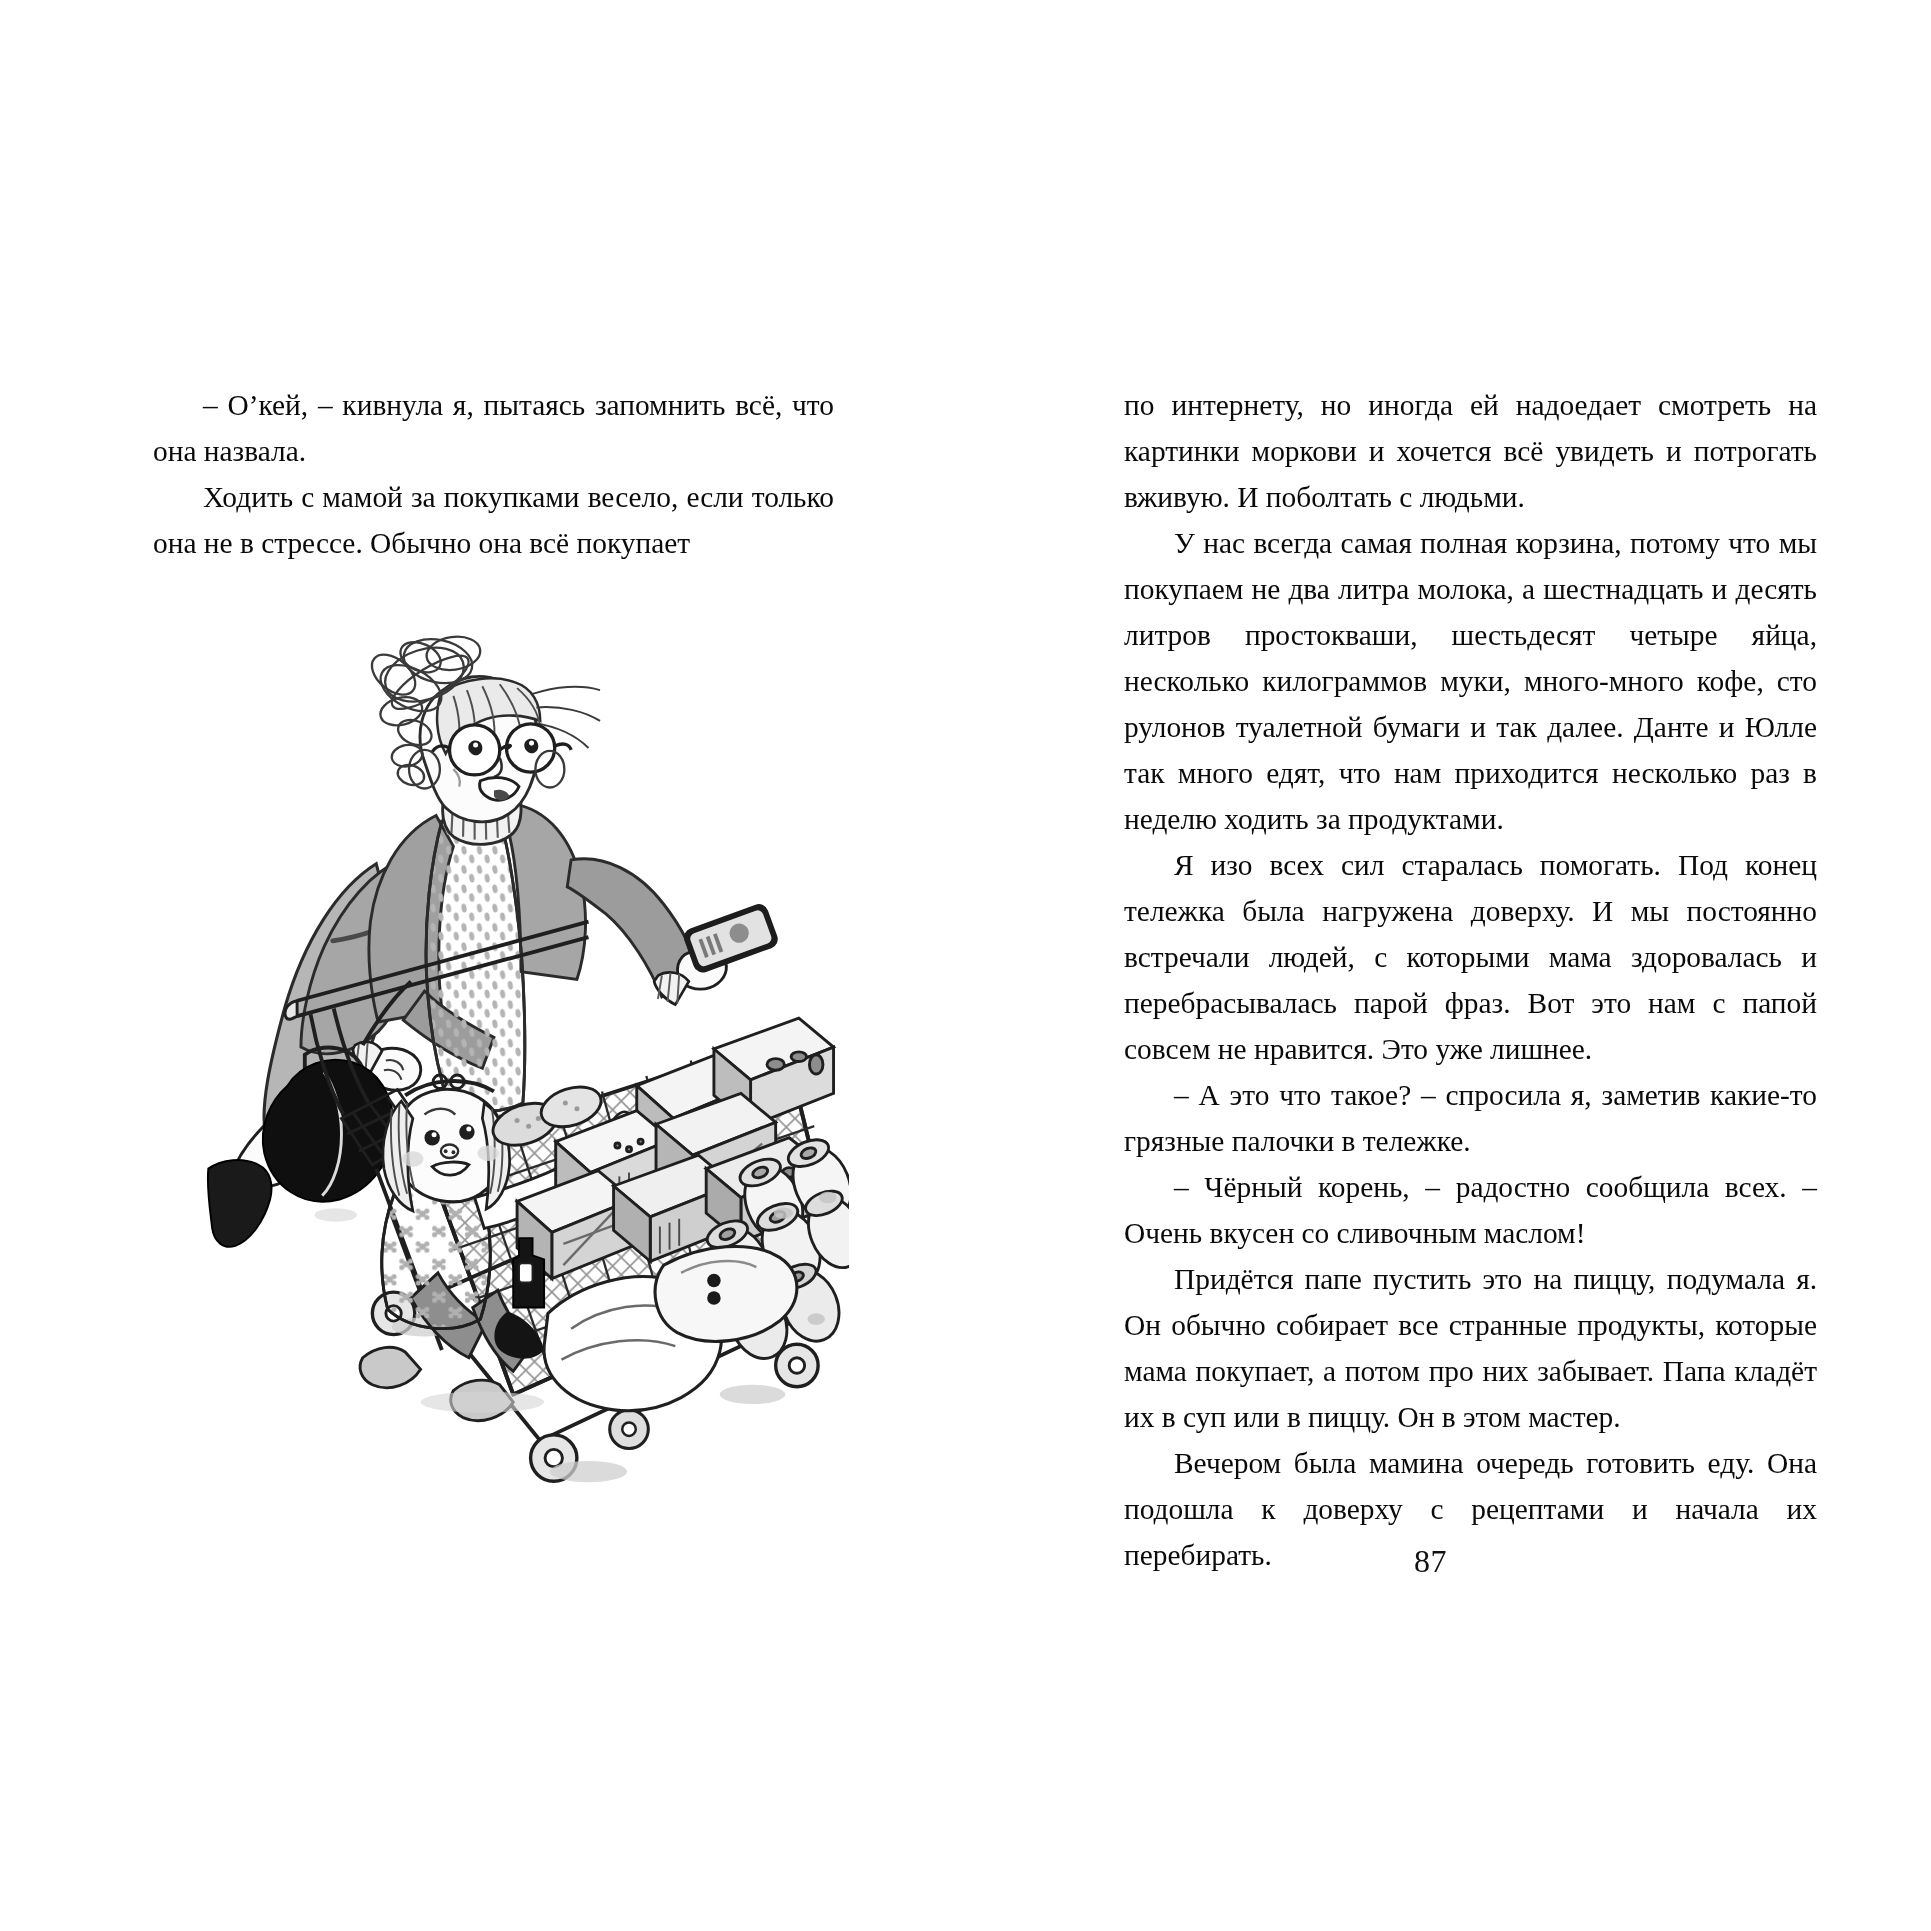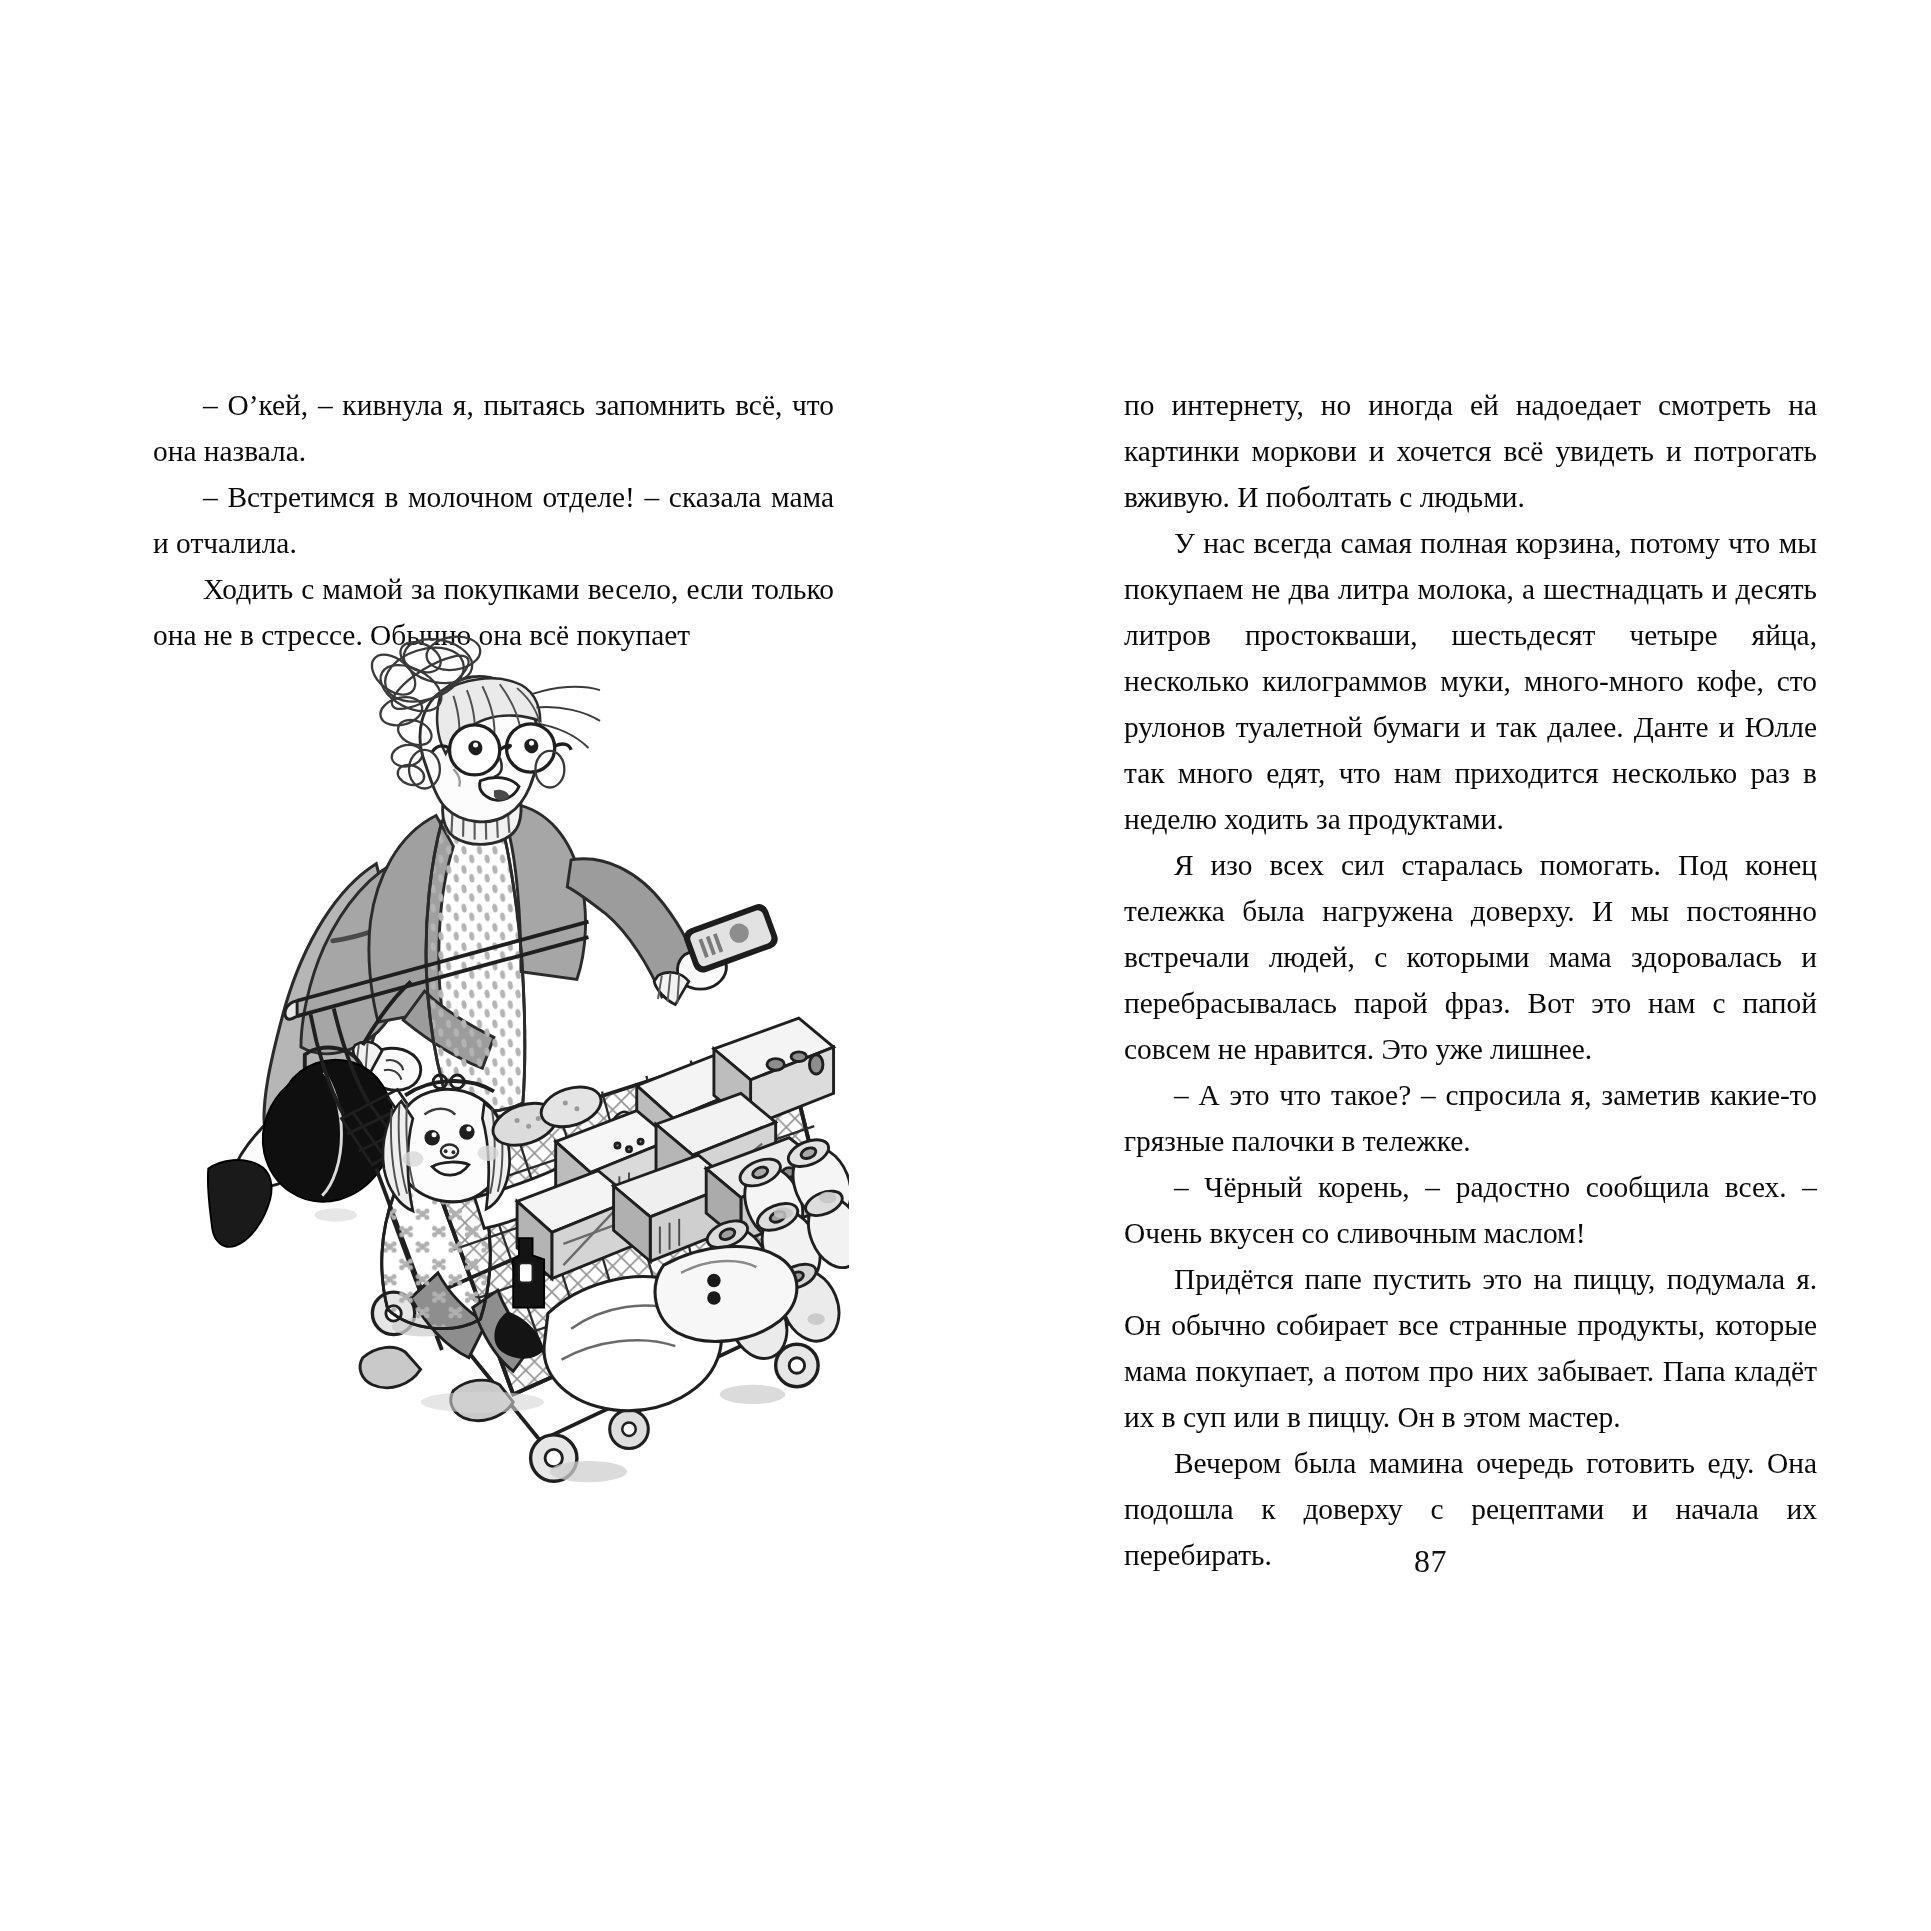--- a/index.html
+++ b/index.html
@@ -84,21 +84,20 @@
     white-space: nowrap;
   }
 </style>
 </head>
 <body>
 
 <div class="page-sheet">
 
   <div class="column left">
     <p class="para">– О’кей, – кивнула я, пытаясь запомнить всё, что она назвала.</p>
-    <p class="para">– Встретимся в молочном отделе! – сказала мама и отчалила.</p>
     <p class="para">Ходить с мамой за покупками весело, если только она не в стрессе. Обычно она всё покупает</p>
   </div>
 
   <div class="illustration-slot">
     <span class="vis-hidden">Мама с телефоном толкает переполненную тележку; ребёнок сидит в тележке</span>
 
     <svg viewBox="0 0 740 920" xmlns="http://www.w3.org/2000/svg" aria-hidden="true">
       <defs>
         <pattern id="dotApron" width="16" height="20" patternUnits="userSpaceOnUse">
           <ellipse cx="5" cy="6" rx="2.6" ry="4.6" fill="#b4b4b4" transform="rotate(-10 5 6)"></ellipse>

